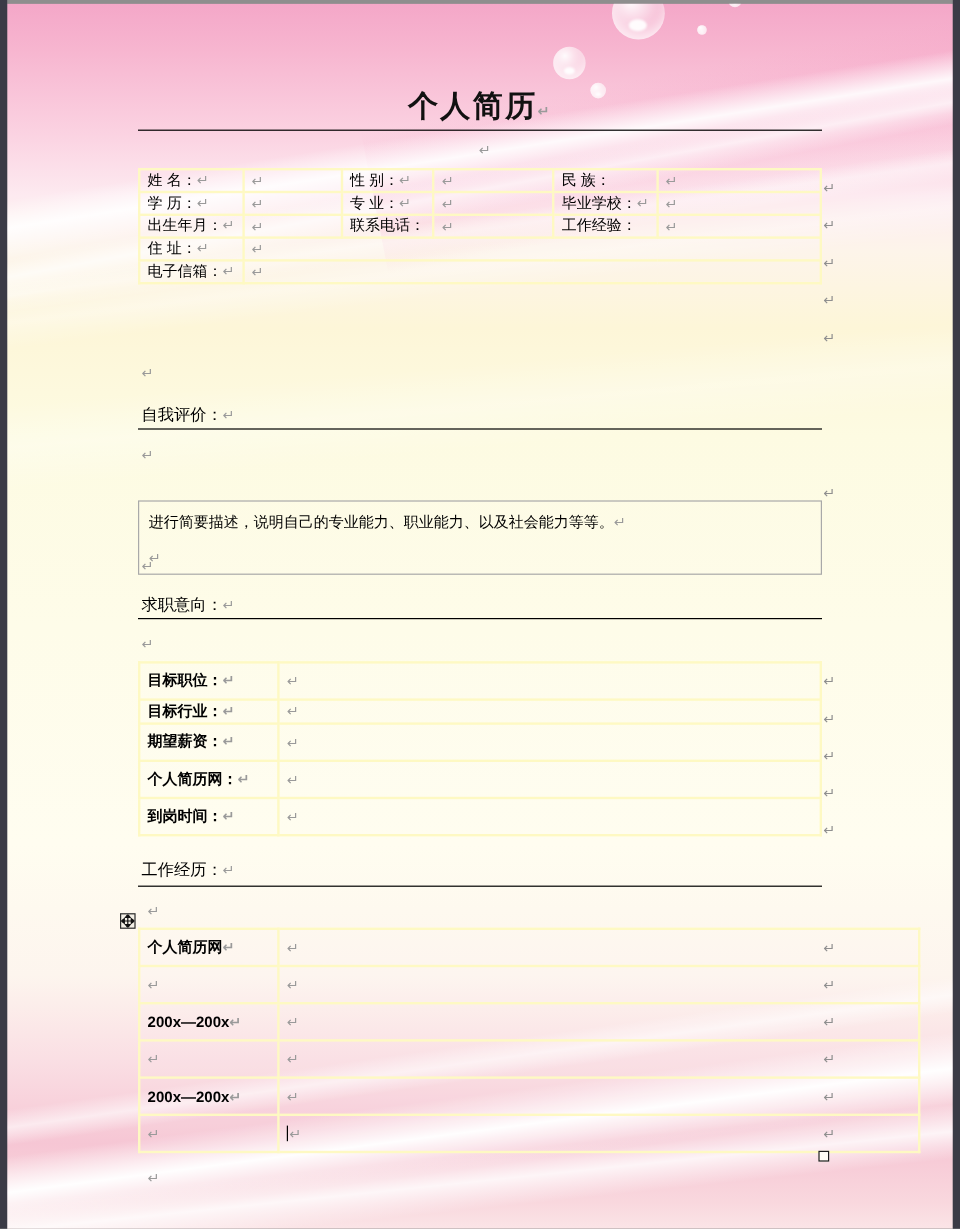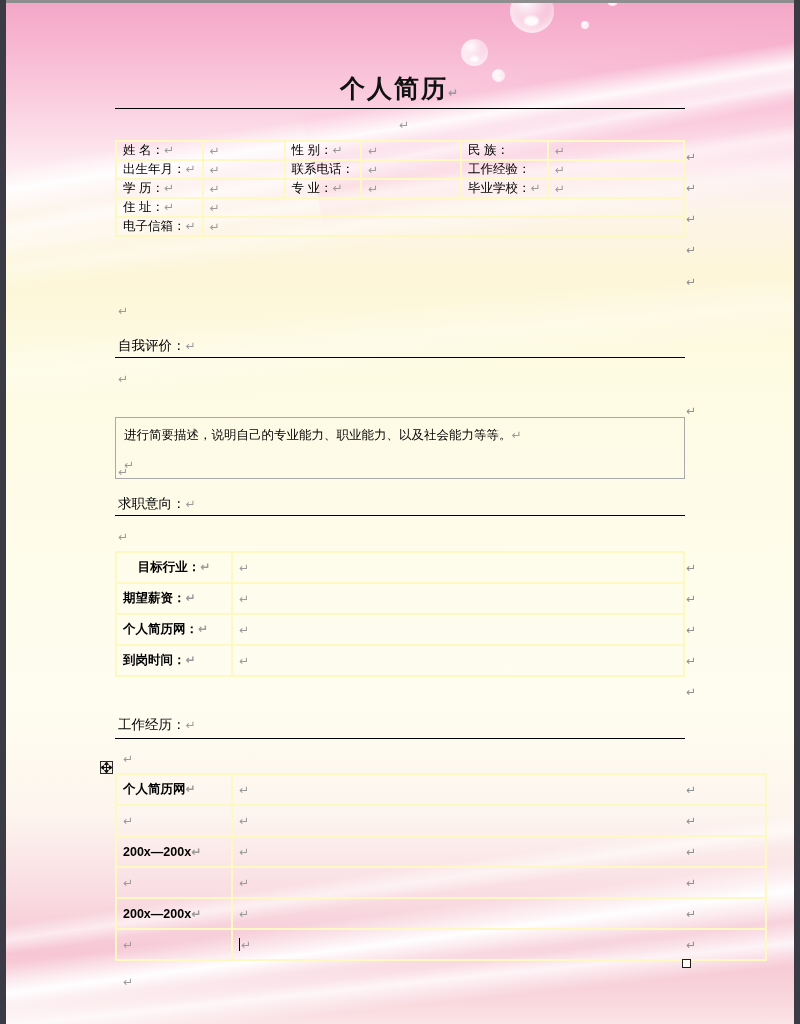--- a/index.html
+++ b/index.html
@@ -229,33 +229,33 @@
       <tbody>
         <tr>
           <td class="lbl" style="width:78px;"><span>姓    名：</span><span class="pilcrow">↵</span></td>
           <td style="width:82px;"><span class="pilcrow">↵</span></td>
           <td class="lbl" style="width:75px;"><span>性    别：</span><span class="pilcrow">↵</span></td>
           <td style="width:100px;"><span class="pilcrow">↵</span></td>
           <td class="lbl" style="width:75px;"><span>民    族：</span></td>
           <td><span class="pilcrow">↵</span></td>
         </tr>
         <tr>
+          <td class="lbl"><span>学    历：</span><span class="pilcrow">↵</span></td>
+          <td><span class="pilcrow">↵</span></td>
+          <td class="lbl"><span>专    业：</span><span class="pilcrow">↵</span></td>
+          <td><span class="pilcrow">↵</span></td>
+          <td class="lbl"><span>毕业学校：</span><span class="pilcrow">↵</span></td>
+          <td><span class="pilcrow">↵</span></td>
+        </tr>
+        <tr>
           <td class="lbl"><span>出生年月：</span><span class="pilcrow">↵</span></td>
           <td><span class="pilcrow">↵</span></td>
           <td class="lbl"><span>联系电话：</span></td>
           <td><span class="pilcrow">↵</span></td>
           <td class="lbl"><span>工作经验：</span></td>
-          <td><span class="pilcrow">↵</span></td>
-        </tr>
-        <tr>
-          <td class="lbl"><span>学    历：</span><span class="pilcrow">↵</span></td>
-          <td><span class="pilcrow">↵</span></td>
-          <td class="lbl"><span>专    业：</span><span class="pilcrow">↵</span></td>
-          <td><span class="pilcrow">↵</span></td>
-          <td class="lbl"><span>毕业学校：</span><span class="pilcrow">↵</span></td>
           <td><span class="pilcrow">↵</span></td>
         </tr>
         <tr>
           <td class="lbl"><span>住    址：</span><span class="pilcrow">↵</span></td>
           <td colspan="5"><span class="pilcrow">↵</span></td>
         </tr>
         <tr>
           <td class="lbl"><span>电子信箱：</span><span class="pilcrow">↵</span></td>
           <td colspan="5"><span class="pilcrow">↵</span></td>
         </tr>
@@ -281,21 +281,25 @@
     <div class="outer-mark" style="left:686px; top:404px;">↵</div>
     <div class="std-pilcrow" style="left:118px; top:465px;">↵</div>
 
     <div class="sec-head" style="left:118px; top:495px;"><span>求职意向：</span><span class="pilcrow">↵</span></div>
     <div class="sec-rule" style="top:515px;"></div>
     <div class="std-pilcrow" style="left:118px; top:530px;">↵</div>
 
     <table class="doc-table" id="tbl-intent" style="left:115px; top:551px; width:570px;">
       <tbody id="intent-body">
           <tr>
-            <td class="lbl-b" style="width: 116px; height: 31px; text-align: center;"><span>目标行业：</span><span class="pilcrow">↵</span></td>
+            <td class="lbl-b" style="width: 116px; height: 31px;"><span>目标职位：</span><span class="pilcrow">↵</span></td>
+            <td><span class="pilcrow">↵</span></td>
+          </tr>
+          <tr>
+            <td class="lbl-b" style="width: 116px; height: 20px;"><span>目标行业：</span><span class="pilcrow">↵</span></td>
             <td><span class="pilcrow">↵</span></td>
           </tr>
           <tr>
             <td class="lbl-b" style="width: 116px; height: 31px;"><span>期望薪资：</span><span class="pilcrow">↵</span></td>
             <td><span class="pilcrow">↵</span></td>
           </tr>
           <tr>
             <td class="lbl-b" style="width: 116px; height: 31px;"><span>个人简历网：</span><span class="pilcrow">↵</span></td>
             <td><span class="pilcrow">↵</span></td>
           </tr>

